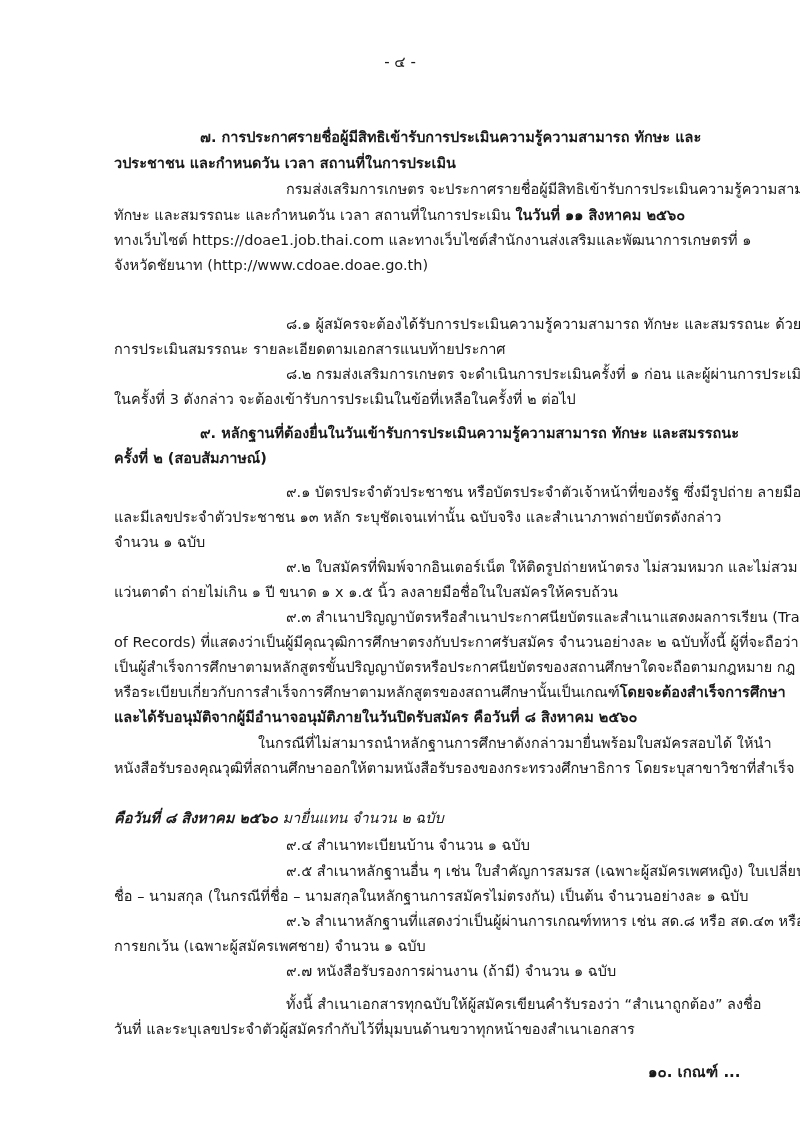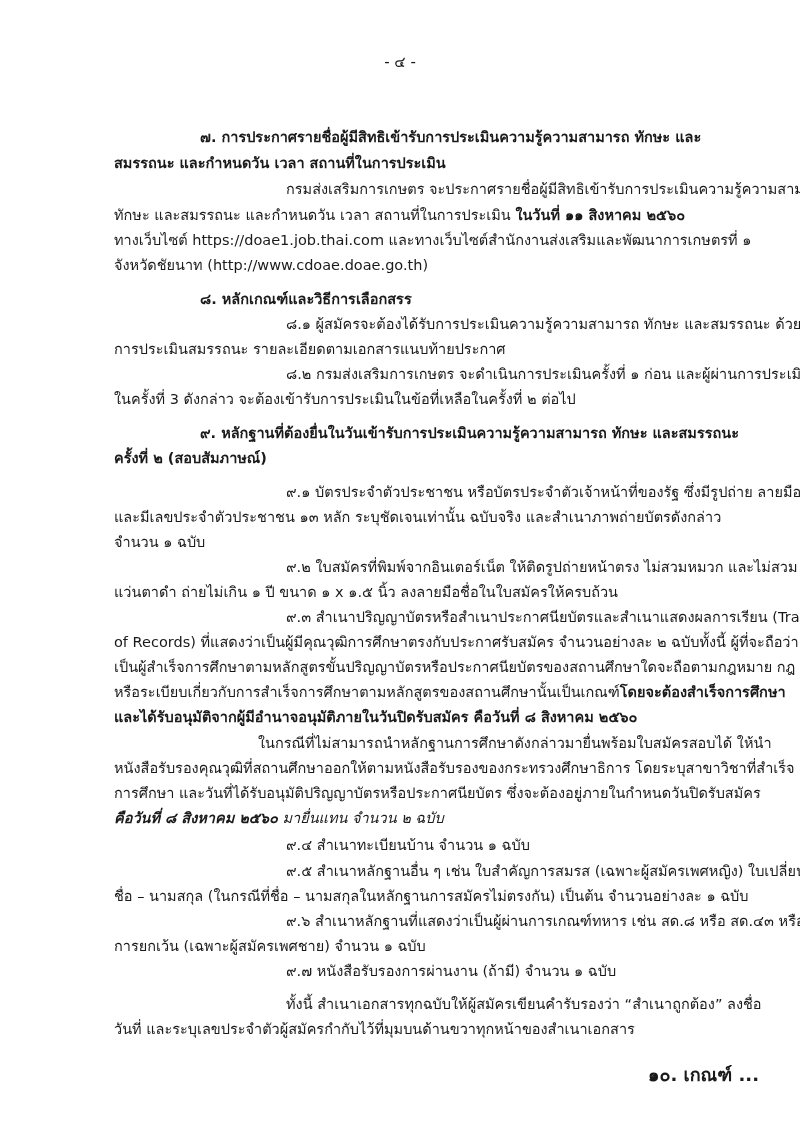--- a/index.html
+++ b/index.html
@@ -33,42 +33,41 @@
       top: 50px;
       left: 0;
       width: 800px;
       text-align: center;
       font-size: 15px;
     }
     .footer-next {
       position: absolute;
       top: 1028px;
       left: 648px;
-      font-size: 18px;
+      font-size: 15px;
       font-weight: bold;
       white-space: nowrap;
     }
   </style>
 </head>
 <body>
 
 <div class="page">
 
   <div class="page-number">- ๔ -</div>
 
   <div class="line bold" style="top:127px;left:200px;">๗.  การประกาศรายชื่อผู้มีสิทธิเข้ารับการประเมินความรู้ความสามารถ ทักษะ และ</div>
-  <div class="line bold" style="top:153px;left:114px;">สมรรถนะ และกำหนดวัน เวลา สถานที่ในการประเมิน</div>
+  <div class="line bold" style="top:153px;left:114px;">วประชาชน และกำหนดวัน เวลา สถานที่ในการประเมิน</div>
   <div class="line" style="top:179px;left:286px;">กรมส่งเสริมการเกษตร จะประกาศรายชื่อผู้มีสิทธิเข้ารับการประเมินความรู้ความสามารถ</div>
   <div class="line" style="top:205px;left:114px;">
     <span>ทักษะ และสมรรถนะ และกำหนดวัน เวลา สถานที่ในการประเมิน </span><span class="bold">ในวันที่ ๑๑ สิงหาคม ๒๕๖๐</span>
   </div>
   <div class="line" style="top:230px;left:114px;">ทางเว็บไซต์ https://doae1.job.thai.com และทางเว็บไซต์สำนักงานส่งเสริมและพัฒนาการเกษตรที่ ๑</div>
   <div class="line" style="top:255px;left:114px;">จังหวัดชัยนาท (http://www.cdoae.doae.go.th)</div>
 
-  <div class="line bold" style="top:289px;left:200px;">๘.  หลักเกณฑ์และวิธีการเลือกสรร</div>
   <div class="line" style="top:314px;left:286px;">๘.๑  ผู้สมัครจะต้องได้รับการประเมินความรู้ความสามารถ ทักษะ และสมรรถนะ ด้วยวิธี</div>
   <div class="line" style="top:339px;left:114px;">การประเมินสมรรถนะ รายละเอียดตามเอกสารแนบท้ายประกาศ</div>
   <div class="line" style="top:364px;left:286px;">๘.๒  กรมส่งเสริมการเกษตร จะดำเนินการประเมินครั้งที่ ๑ ก่อน และผู้ผ่านการประเมิน</div>
   <div class="line" style="top:389px;left:114px;">ในครั้งที่ 3 ดังกล่าว จะต้องเข้ารับการประเมินในข้อที่เหลือในครั้งที่ ๒ ต่อไป</div>
 
   <div class="line bold" style="top:423px;left:200px;">๙.  หลักฐานที่ต้องยื่นในวันเข้ารับการประเมินความรู้ความสามารถ ทักษะ และสมรรถนะ</div>
   <div class="line bold" style="top:448px;left:114px;">ครั้งที่ ๒ (สอบสัมภาษณ์)</div>
 
   <div class="line" style="top:482px;left:286px;">๙.๑  บัตรประจำตัวประชาชน หรือบัตรประจำตัวเจ้าหน้าที่ของรัฐ ซึ่งมีรูปถ่าย ลายมือชื่อ</div>
   <div class="line" style="top:507px;left:114px;">และมีเลขประจำตัวประชาชน ๑๓ หลัก ระบุชัดเจนเท่านั้น ฉบับจริง และสำเนาภาพถ่ายบัตรดังกล่าว</div>
@@ -80,21 +79,20 @@
   <div class="line" style="top:607px;left:286px;">๙.๓  สำเนาปริญญาบัตรหรือสำเนาประกาศนียบัตรและสำเนาแสดงผลการเรียน (Transcript</div>
   <div class="line" style="top:632px;left:114px;">of Records) ที่แสดงว่าเป็นผู้มีคุณวุฒิการศึกษาตรงกับประกาศรับสมัคร จำนวนอย่างละ ๒ ฉบับทั้งนี้ ผู้ที่จะถือว่า</div>
   <div class="line" style="top:682px;left:114px;">
     <span>หรือระเบียบเกี่ยวกับการสำเร็จการศึกษาตามหลักสูตรของสถานศึกษานั้นเป็นเกณฑ์</span><span class="bold">โดยจะต้องสำเร็จการศึกษา</span>
   </div>
   <div class="line" style="top:657px;left:114px;">เป็นผู้สำเร็จการศึกษาตามหลักสูตรขั้นปริญญาบัตรหรือประกาศนียบัตรของสถานศึกษาใดจะถือตามกฎหมาย กฎ</div>
   <div class="line bold" style="top:707px;left:114px;">และได้รับอนุมัติจากผู้มีอำนาจอนุมัติภายในวันปิดรับสมัคร คือวันที่ ๘ สิงหาคม ๒๕๖๐</div>
 
   <div class="line" style="top:733px;left:258px;">ในกรณีที่ไม่สามารถนำหลักฐานการศึกษาดังกล่าวมายื่นพร้อมใบสมัครสอบได้ ให้นำ</div>
   <div class="line" style="top:758px;left:114px;">หนังสือรับรองคุณวุฒิที่สถานศึกษาออกให้ตามหนังสือรับรองของกระทรวงศึกษาธิการ โดยระบุสาขาวิชาที่สำเร็จ</div>
-  <div class="line" style="top:783px;left:114px;">การศึกษา และวันที่ได้รับอนุมัติปริญญาบัตรหรือประกาศนียบัตร ซึ่งจะต้องอยู่ภายในกำหนดวันปิดรับสมัคร</div>
   <div class="line" style="top:808px;left:114px;font-style:italic;">
     <span class="bold">คือวันที่ ๘ สิงหาคม ๒๕๖๐</span><span> มายื่นแทน จำนวน ๒ ฉบับ</span>
   </div>
 
   <div class="line" style="top:835px;left:286px;">๙.๔ สำเนาทะเบียนบ้าน จำนวน ๑ ฉบับ</div>
 
   <div class="line" style="top:861px;left:286px;">๙.๕ สำเนาหลักฐานอื่น ๆ เช่น ใบสำคัญการสมรส (เฉพาะผู้สมัครเพศหญิง) ใบเปลี่ยน</div>
   <div class="line" style="top:886px;left:114px;">ชื่อ – นามสกุล (ในกรณีที่ชื่อ – นามสกุลในหลักฐานการสมัครไม่ตรงกัน) เป็นต้น จำนวนอย่างละ ๑ ฉบับ</div>
 
   <div class="line" style="top:911px;left:286px;">๙.๖ สำเนาหลักฐานที่แสดงว่าเป็นผู้ผ่านการเกณฑ์ทหาร เช่น สด.๘ หรือ สด.๔๓ หรือได้รับ</div>

